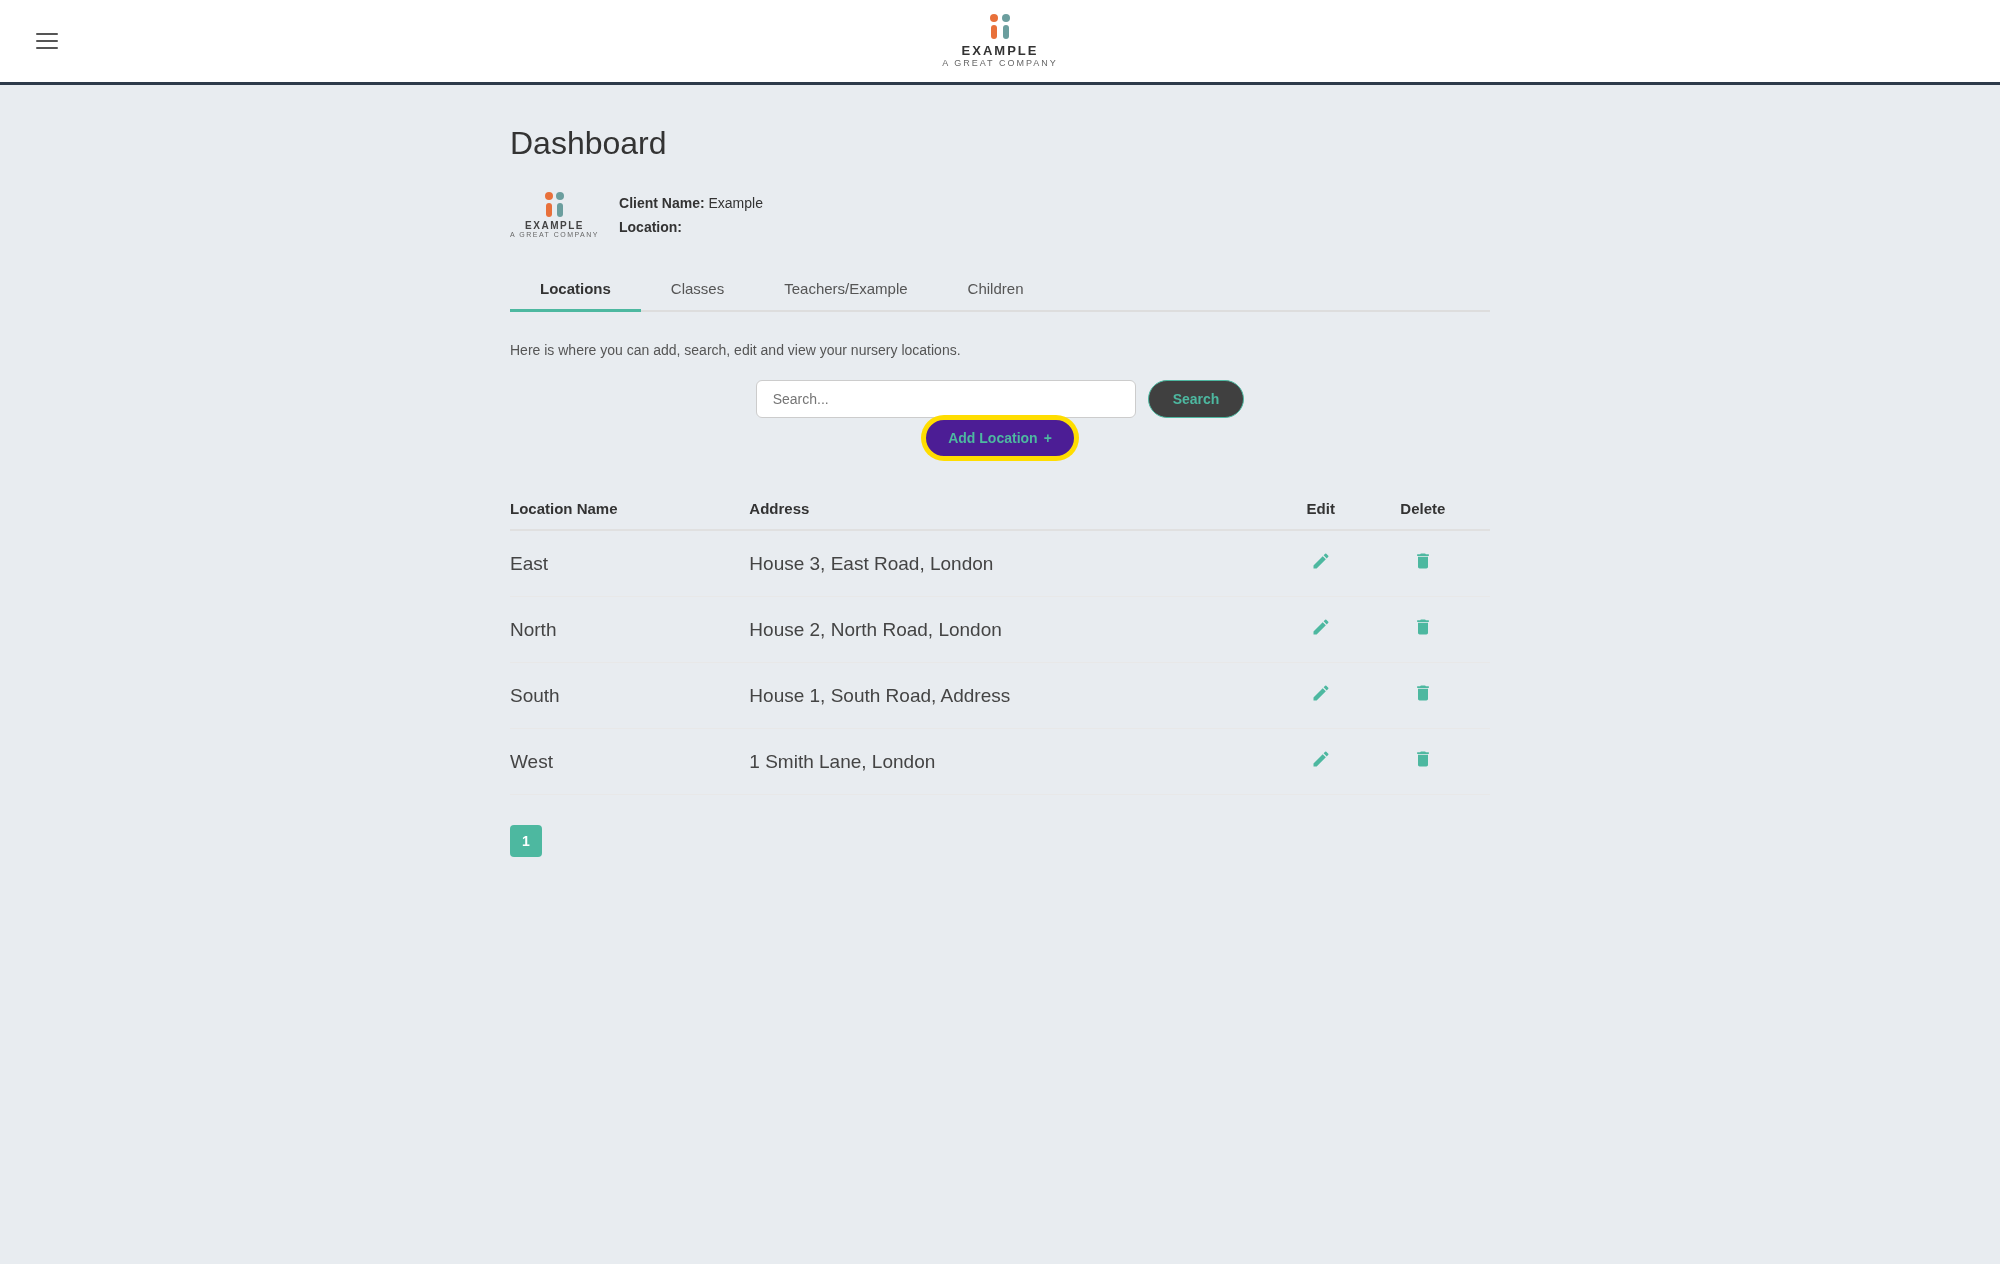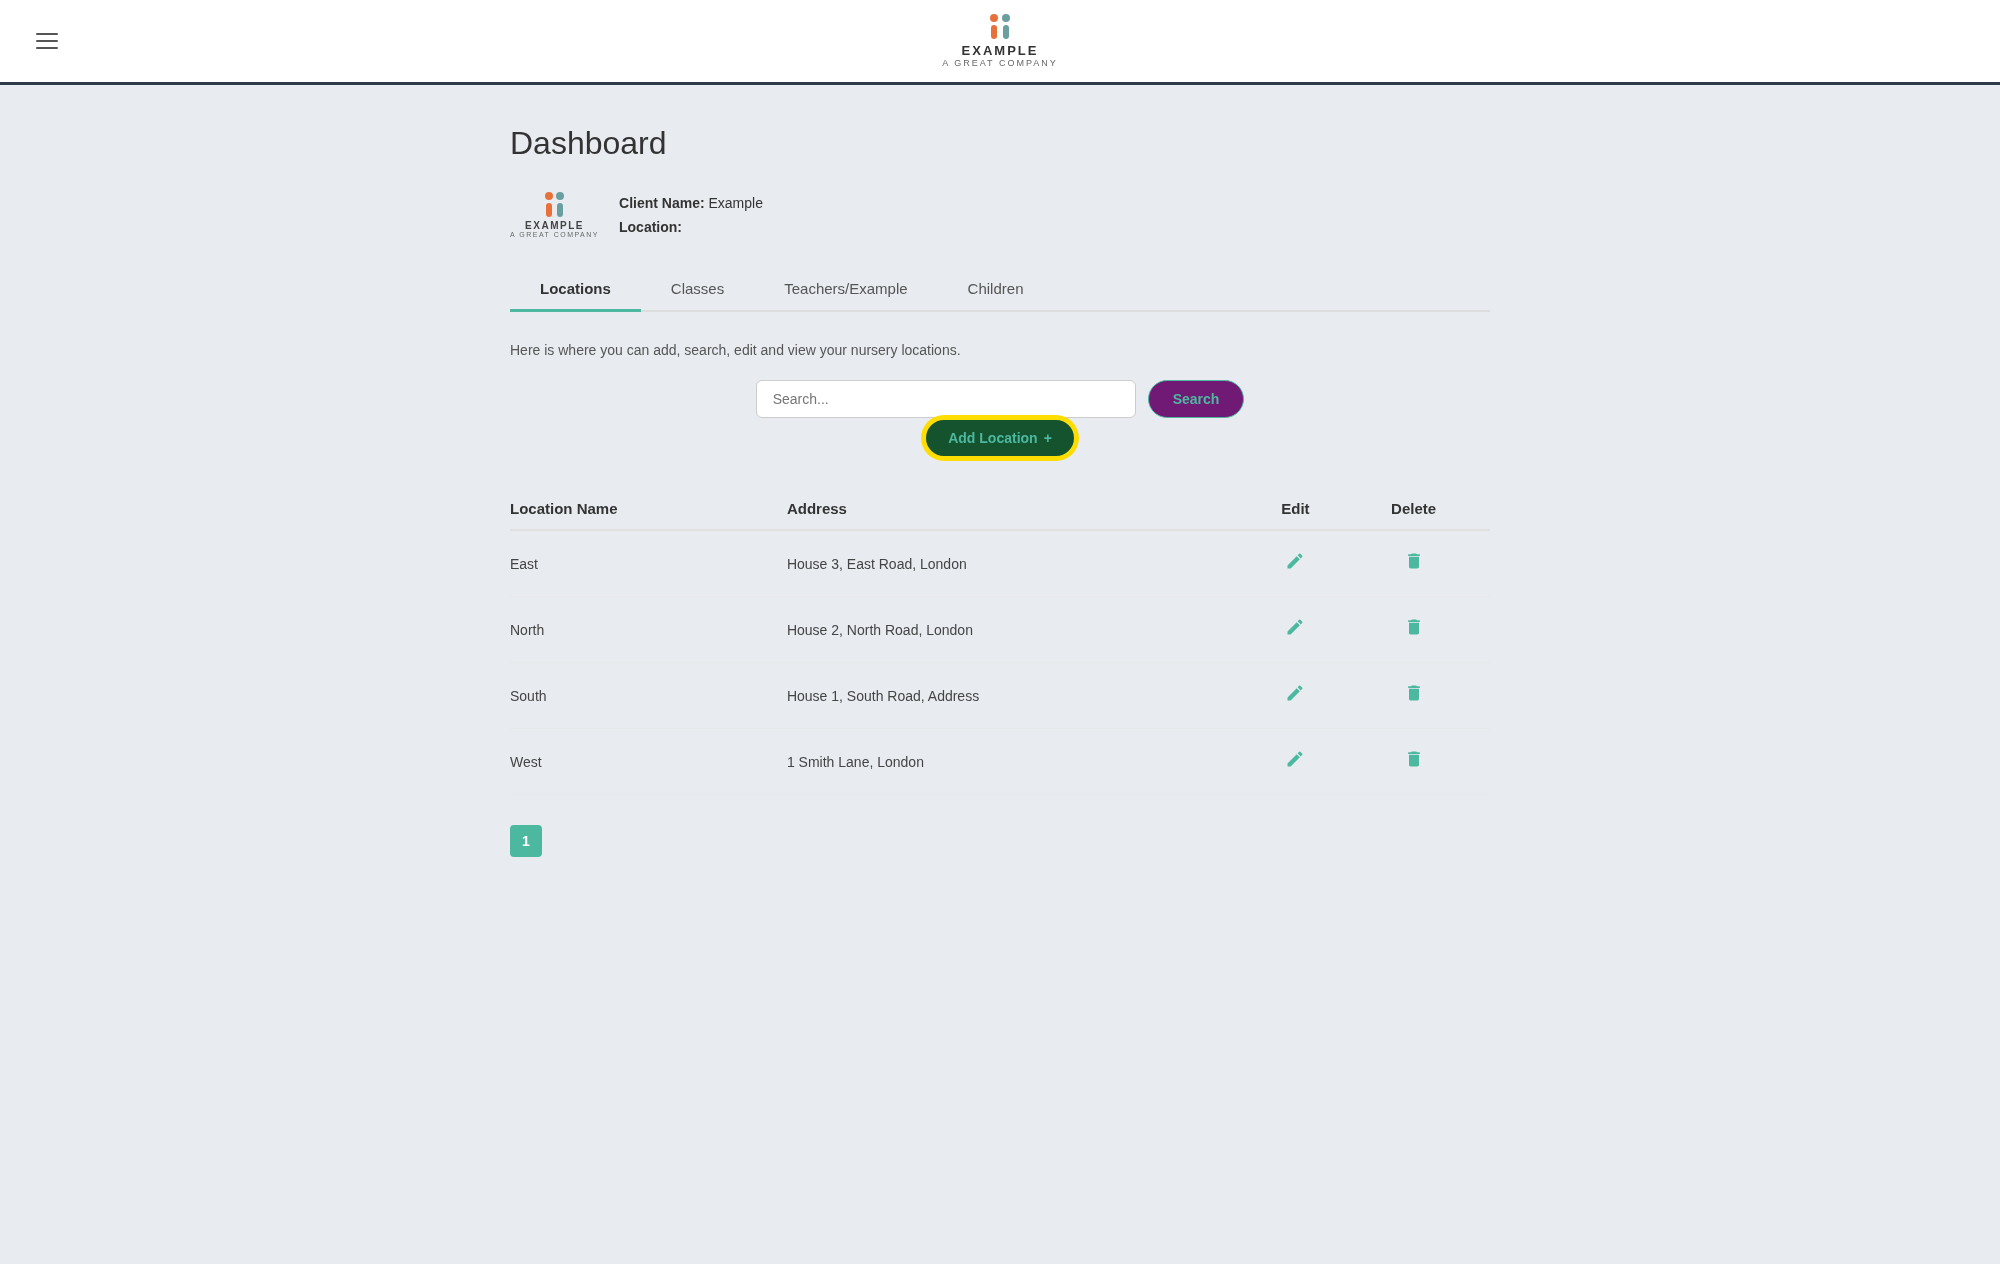--- a/index.html
+++ b/index.html
@@ -201,32 +201,32 @@
       border-radius: 6px;
       font-size: 14px;
       color: #999;
       outline: none;
     }
 
     .search-btn {
       padding: 10px 24px;
       border: 1.5px solid #4db8a0;
       border-radius: 24px;
-      background: #701a75;
+      background: #404040;
       color: #4db8a0;
       font-size: 14px;
       font-weight: 600;
       cursor: pointer;
     }
 
     .add-location-btn {
       padding: 10px 22px;
       border: 2.5px solid #ffdd00;
       border-radius: 24px;
-      background: #14532d;
+      background: #4c1d95;
       color: #4db8a0;
       font-size: 14px;
       font-weight: 600;
       cursor: pointer;
       display: flex;
       align-items: center;
       gap: 6px;
       box-shadow: 0 0 0 3px #ffdd00;
     }
 
@@ -245,21 +245,21 @@
       border-bottom: 2px solid #e0e0e0;
     }
 
     .locations-table th.col-edit,
     .locations-table th.col-delete {
       text-align: center;
     }
 
     .locations-table td {
       padding: 16px 16px 16px 0;
-      font-size: 14px;
+      font-size: 19px;
       color: #444;
       border-bottom: 1px solid #e8e8e8;
     }
 
     .locations-table td.col-edit,
     .locations-table td.col-delete {
       text-align: center;
     }
 
     .icon-btn {

